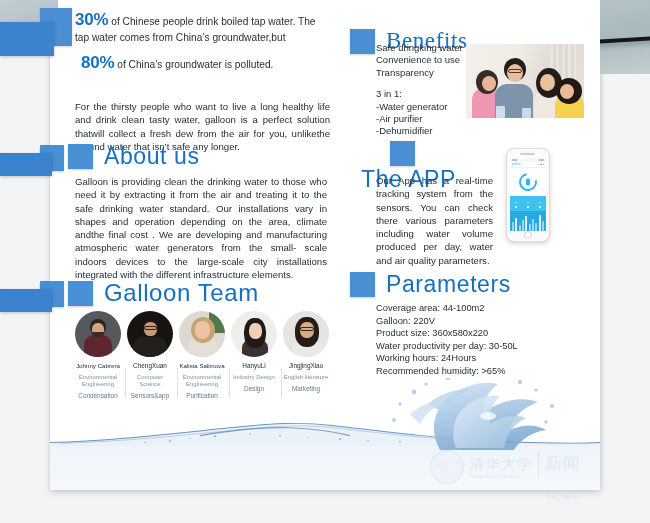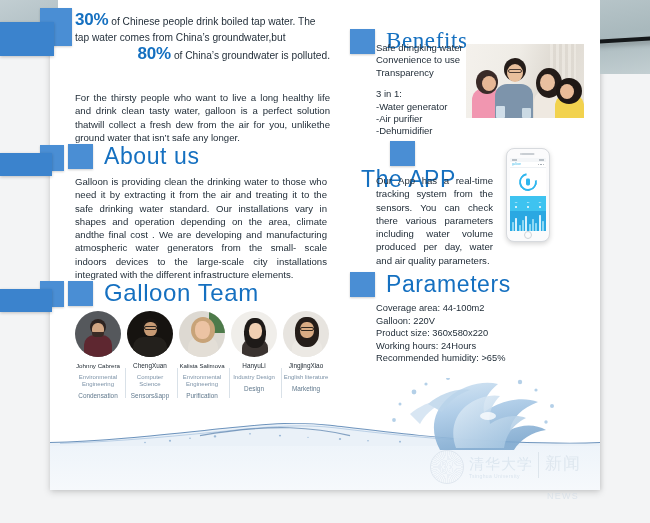--- a/index.html
+++ b/index.html
@@ -288,21 +288,21 @@
   <div class="edge-bar back" style="left:40px; top:145px; width:24px; height:26px;"></div>
   <div class="edge-bar front" style="left:0px;  top:153px; width:52px; height:23px;"></div>
 
   <div class="edge-bar back" style="left:40px; top:281px; width:24px; height:26px;"></div>
   <div class="edge-bar front" style="left:0px;  top:289px; width:52px; height:23px;"></div>
 
   <div style="position:absolute;left:75px;top:12px;width:255px;">
     <div class="stat-line">
       <span class="pct">30%</span><span> of  Chinese  people drink boiled tap water. The tap water  comes  from China’s groundwater,but</span>
     </div>
-    <div class="stat-line" style="padding-left:6px;text-align:right;">
+    <div class="stat-line" style="margin-top:9px;padding-left:6px;">
       <span class="pct">80%</span><span> of China’s groundwater is polluted.</span>
     </div>
     <div class="body-par" style="margin-top:27px;">For the thirsty people who want to live a long healthy life and drink  clean tasty water,  galloon is a perfect solution thatwill collect a fresh  dew  from  the air for you, unlikethe ground water that isn’t safe any longer.</div>
   </div>
 
   <div class="sec-head" style="left:350px;top:28px;font-family:Liberation Serif, serif;">
     <div class="head-square"></div>
     <div class="head-text">Benefits</div>
   </div>
 
@@ -404,20 +404,21 @@
   </div>
 
   <div class="sec-head" style="left:350px;top:271px;">
     <div class="head-square"></div>
     <div class="head-text">Parameters</div>
   </div>
   <div style="position:absolute;left:376px;top:302px;width:215px;color:#232f3a;font-size:9.3px;line-height:12.6px;">
     <div>Coverage area: 44-100m2</div>
     <div>Galloon: 220V</div>
     <div>Product size: 360x580x220</div>
+    <div>Water productivity per day: 30-50L</div>
     <div>Working hours: 24Hours</div>
     <div>Recommended humidity: &gt;65%</div>
   </div>
 
   <div class="sec-head" style="left:68px;top:279px;">
     <div class="head-square"></div>
     <div class="head-text" style="font-size:24px;">Galloon Team</div>
   </div>
 
   <div class="team-row">

